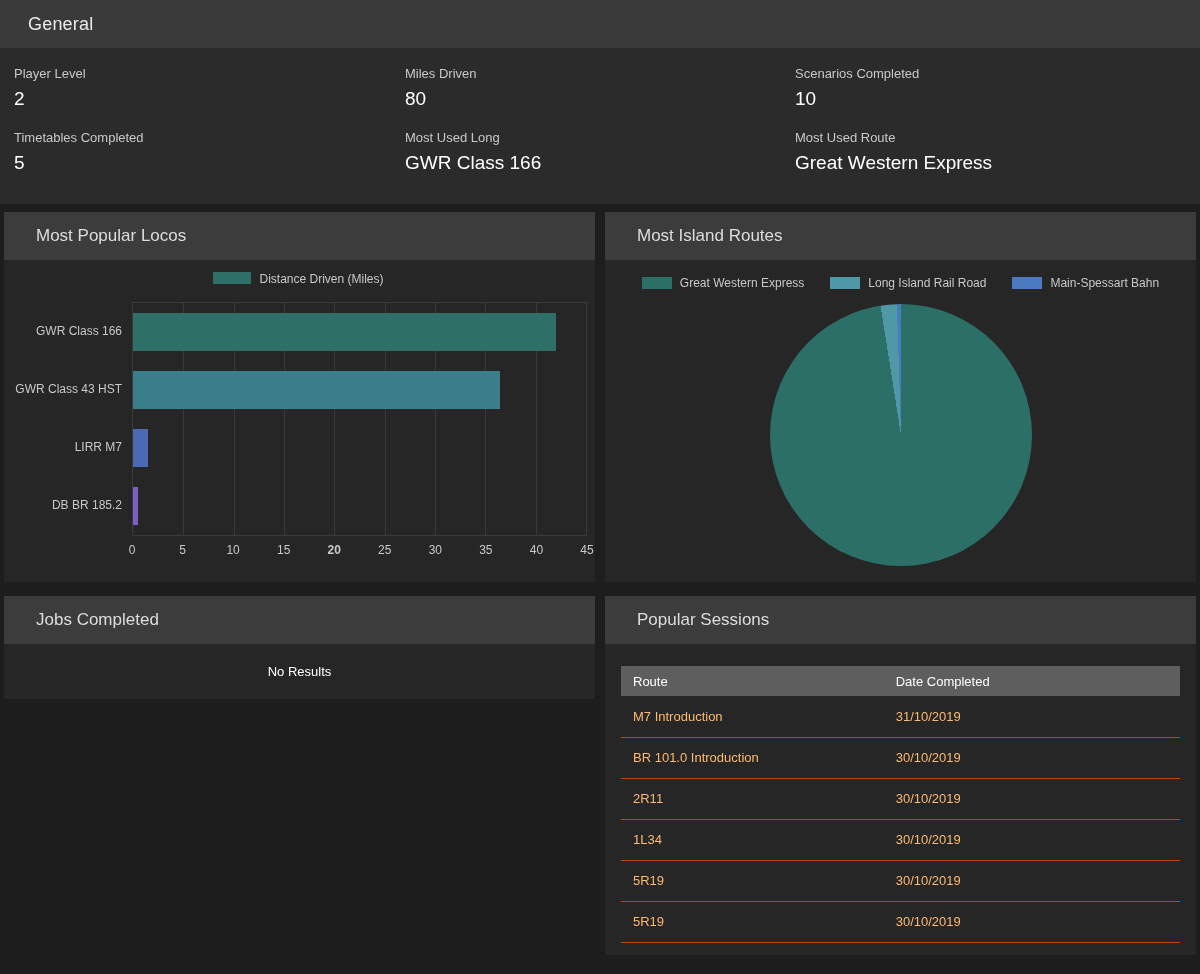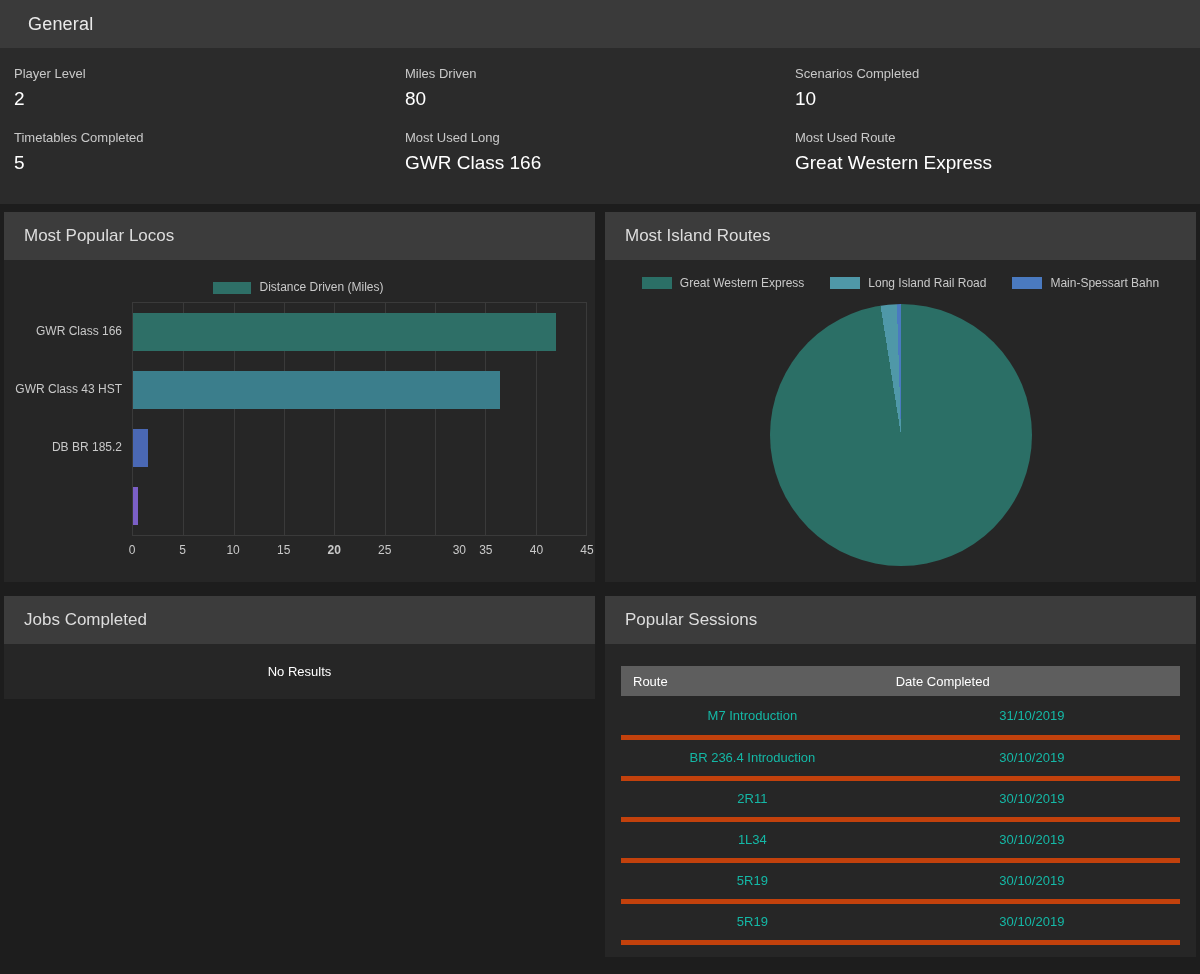--- a/index.html
+++ b/index.html
@@ -36,29 +36,29 @@
 
   
   .panels { display: flex; gap: 10px; padding: 8px 4px 0 4px; }
   .pcol { width: 591px; display: flex; flex-direction: column; gap: 14px; }
   .panel { background: #262626; }
   .panel-header {
     height: 48px;
     background: #3c3c3c;
     display: flex;
     align-items: center;
-    padding: 0 20px;
+    padding: 0 32px;
     font-size: 17px;
     color: #dddddd;
   }
 
   
   .bc { padding: 12px 8px 0 6px; height: 322px; }
   .bc-legend {
-    display: flex; justify-content: center; align-items: flex-end;
+    display: flex; justify-content: center; align-items: flex-start;
     gap: 8px; height: 22px; margin-bottom: 8px;
     color: #c9c9c9; font-size: 12px;
   }
   .swatch { width: 38px; height: 12px; display: inline-block; }
   .bc-body { display: grid; grid-template-columns: 122px 1fr; }
   .bc-label {
     height: 58px; display: flex; align-items: center; justify-content: flex-end;
     padding-right: 10px; color: #c9c9c9; font-size: 12px; white-space: nowrap;
   }
   .bc-plot { position: relative; border: 1px solid #3a3a3a; }
@@ -90,23 +90,22 @@
 
   
   .sessions-body { padding: 22px 16px 12px 16px; }
   table { width: 100%; border-collapse: collapse; font-size: 13px; }
   thead th {
     background: #5e5e5e; color: #ffffff; text-align: left;
     font-weight: normal; height: 30px; padding: 0 12px;
   }
   thead th:first-child { width: 47%; }
   tbody td {
-    height: 41px; padding: 0 12px; color: #14b8a6;
-    border-bottom: 5px solid #c2410c;
-    text-align: center;
+    height: 41px; padding: 0 12px; color: #fdba74;
+    border-bottom: 1px solid #c2410c;
   }
 </style>
 </head>
 <body>
 
 <div class="top-header">
   <span>General</span>
 </div>
 
 <div class="stats">
@@ -146,20 +145,21 @@
       </div>
       <div class="bc">
         <div class="bc-legend">
           <span class="swatch" id="bc-legend-swatch" style="background: rgb(46, 111, 103);"></span>
           <span>Distance Driven (Miles)</span>
         </div>
         <div class="bc-body">
           <div class="bc-labels" id="bc-labels">
               <div class="bc-label">GWR Class 166</div>
               <div class="bc-label">GWR Class 43 HST</div>
+              <div class="bc-label">LIRR M7</div>
               <div class="bc-label">DB BR 185.2</div>
             </div>
           <div class="bc-plot" id="bc-plot">
             <div id="bc-grid">
                 <div class="bc-gridline" style="left: 11.1111%;"></div>
                 <div class="bc-gridline" style="left: 22.2222%;"></div>
                 <div class="bc-gridline" style="left: 33.3333%;"></div>
                 <div class="bc-gridline" style="left: 44.4444%;"></div>
                 <div class="bc-gridline" style="left: 55.5556%;"></div>
                 <div class="bc-gridline" style="left: 66.6667%;"></div>
@@ -184,21 +184,21 @@
         </div>
         <div class="bc-xrow">
           <div></div>
           <div class="bc-xaxis" id="bc-xaxis">
               <div class="bc-tick" style="left: 0%;">0</div>
               <div class="bc-tick" style="left: 11.1111%;">5</div>
               <div class="bc-tick" style="left: 22.2222%;">10</div>
               <div class="bc-tick" style="left: 33.3333%;">15</div>
               <div class="bc-tick" style="left: 44.4444%; font-weight: bold;">20</div>
               <div class="bc-tick" style="left: 55.5556%;">25</div>
-              <div class="bc-tick" style="left: 66.6667%; margin-left: 24px;">30</div>
+              <div class="bc-tick" style="left: 66.6667%;">30</div>
               <div class="bc-tick" style="left: 77.7778%;">35</div>
               <div class="bc-tick" style="left: 88.8889%;">40</div>
               <div class="bc-tick" style="left: 100%;">45</div>
             </div>
         </div>
       </div>
     </div>
 
     <div class="panel">
       <div class="panel-header">
@@ -247,21 +247,21 @@
               <th>Route</th>
               <th>Date Completed</th>
             </tr>
           </thead>
           <tbody id="sessions-tbody">
               <tr>
                 <td>M7 Introduction</td>
                 <td>31/10/2019</td>
               </tr>
               <tr>
-                <td>BR 236.4 Introduction</td>
+                <td>BR 101.0 Introduction</td>
                 <td>30/10/2019</td>
               </tr>
               <tr>
                 <td>2R11</td>
                 <td>30/10/2019</td>
               </tr>
               <tr>
                 <td>1L34</td>
                 <td>30/10/2019</td>
               </tr>

